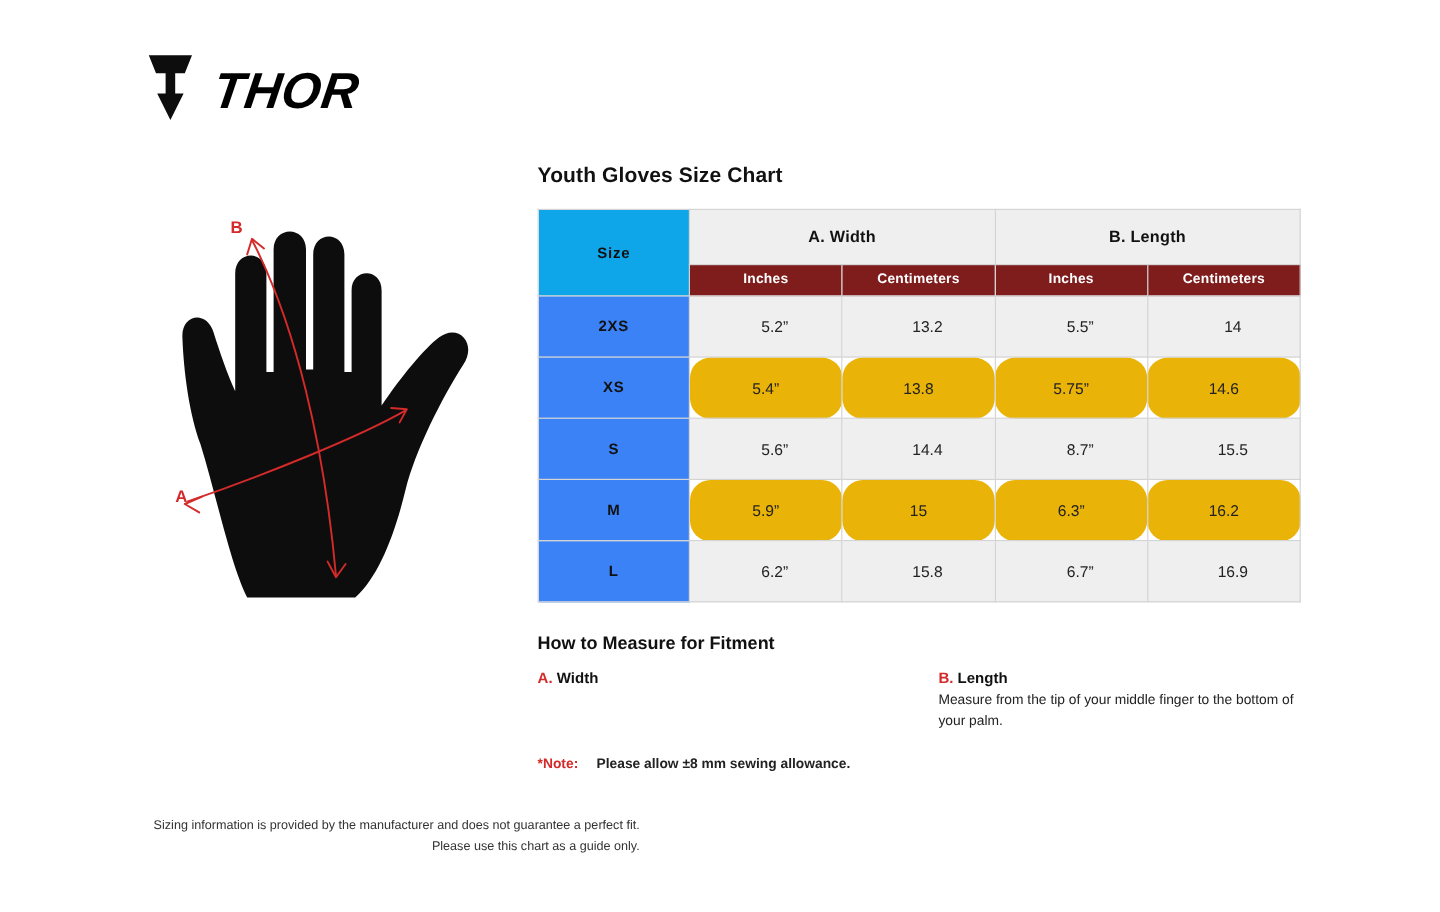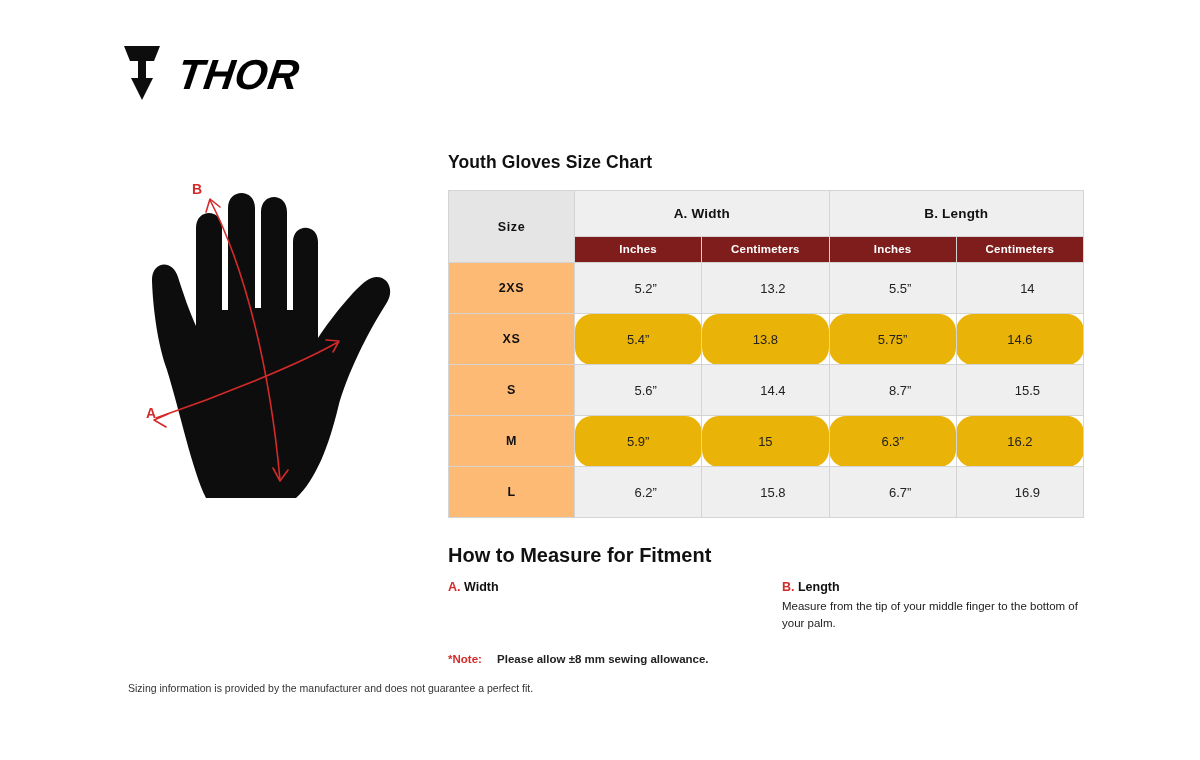--- a/index.html
+++ b/index.html
@@ -44,21 +44,21 @@
     left: 110px;
     top: 150px;
     width: 320px;
     height: 390px;
   }
 
   
   .content {
     position: absolute;
     left: 448px;
-    top: 152px;
+    top: 136px;
     width: 712px;
   }
   .chart-title {
     font-size: 17.5px;
     font-weight: bold;
     color: #111;
     margin: 0 0 17px 0;
     letter-spacing: 0.1px;
   }
 
@@ -69,21 +69,21 @@
     table-layout: fixed;
   }
   table.size-chart th,
   table.size-chart td {
     border: 1px solid #d4d4d4;
     text-align: center;
     vertical-align: middle;
   }
   .th-size {
     width: 126px;
-    background: #e5e5e5;
+    background: #0ea5e9;
     font-size: 12.5px;
     font-weight: bold;
     letter-spacing: 0.6px;
     height: 72px;
     color: #111;
   }
   .th-group {
     background: #efefef;
     font-size: 13.5px;
     font-weight: bold;
@@ -94,41 +94,41 @@
   .th-unit {
     background: #7f1d1d;
     color: #fff;
     font-size: 11.5px;
     font-weight: bold;
     height: 22px;
     letter-spacing: 0.2px;
     border: 1px solid #000;
   }
   td.row-label {
-    background: #fdba74;
+    background: #3b82f6;
     font-weight: bold;
     font-size: 12.5px;
     letter-spacing: 0.6px;
     height: 51px;
     color: #111;
   }
   td.cell {
     font-size: 13px;
     height: 51px;
     color: #222;
   }
   tr.shade td.cell { background: #efefef; padding-left: 16px; }
   tr.plain td.cell { background: #eab308; border-radius: 17px; }
 
   
   .howto {
     margin-top: 26px;
   }
   .howto-title {
-    font-size: 20px;
+    font-size: 15px;
     font-weight: bold;
     color: #111;
     margin: 0 0 13px 0;
   }
   .measure-cols {
     display: flex;
     gap: 32px;
   }
   .measure-col { width: 302px; }
   .measure-head {
@@ -303,15 +303,16 @@
 
       <div class="note">
         <span class="note-label">*Note:</span>
         <span class="note-text">Please allow ±8 mm sewing allowance.</span>
       </div>
     </div>
   </div>
 
   <div class="footer">
     <div>Sizing information is provided by the manufacturer and does not guarantee a perfect fit.</div>
+    <div>Please use this chart as a guide only.</div>
   </div>
 
 </div>
 
 </body></html>

